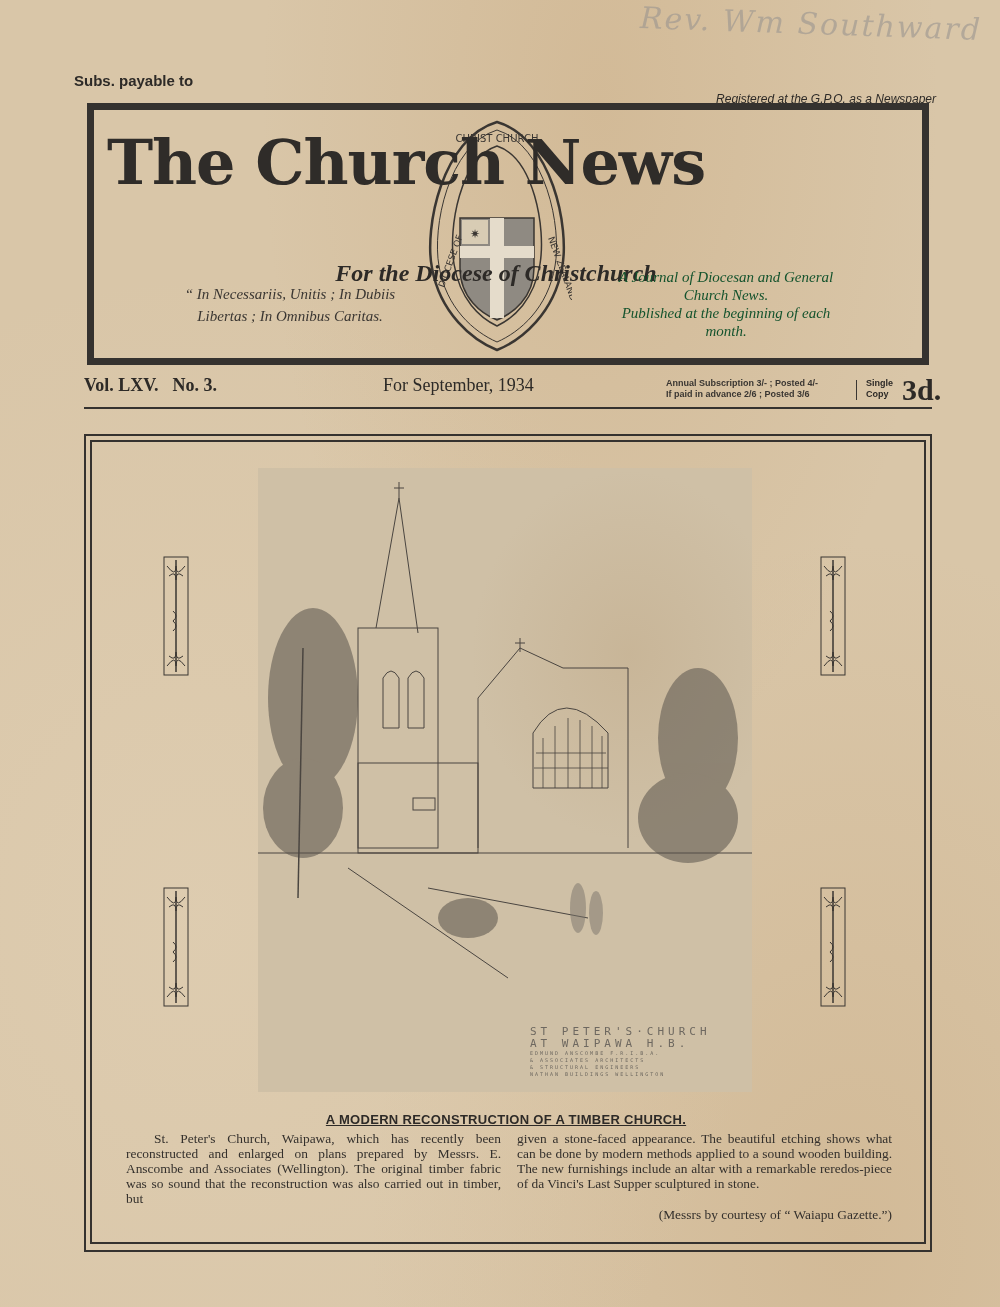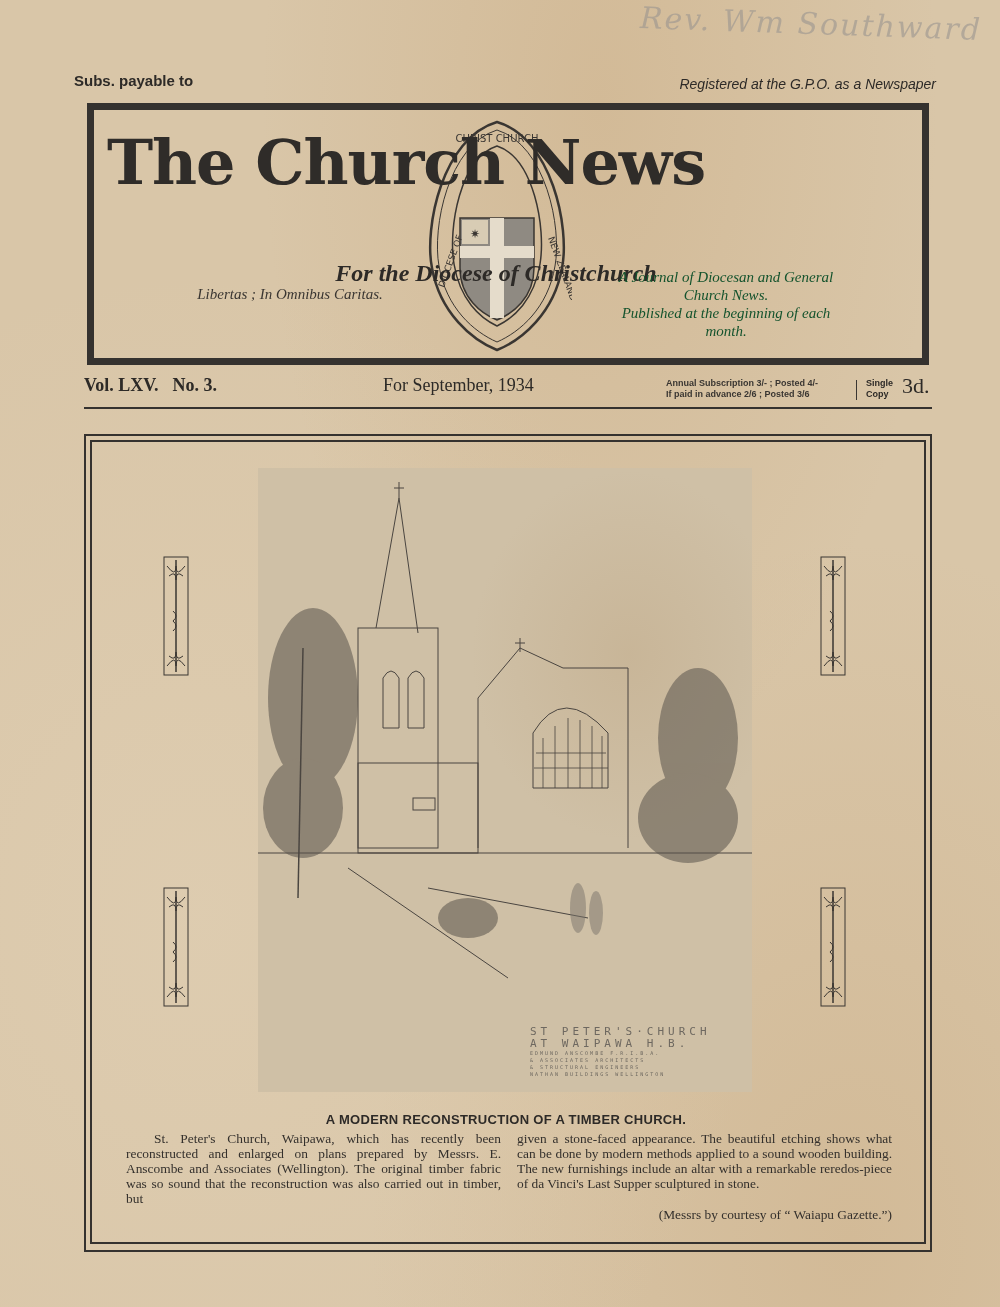--- a/index.html
+++ b/index.html
@@ -13,21 +13,21 @@
     font-family: "Liberation Serif", serif;
     color: #2d2a27;
   }
   .abs { position: absolute; }
   .handwriting {
     left: 640px; top: 6px; font-family: "DejaVu Serif", serif; font-style: italic;
     font-size: 30px; color: #9a9590; opacity: 0.6; letter-spacing: 2px;
     transform: rotate(2deg);
   }
   .subs { left: 74px; top: 72px; font-family: "Liberation Sans", sans-serif; font-weight: bold; font-size: 15px; }
-  .registered { right: 64px; top: 76px; font-family: "Liberation Sans", sans-serif; font-style: italic; font-size: 14px; }
+  .registered { right: 64px; top: 92px; font-family: "Liberation Sans", sans-serif; font-style: italic; font-size: 12px; }
 
   .masthead-box {
     left: 87px; top: 103px; width: 828px; height: 248px;
     border: 7px solid #35322f;
   }
   .seal { left: 422px; top: 118px; width: 150px; height: 234px; }
   .title {
     left: 0; width: 812px; top: 132px; text-align: center;
     font-family: "DejaVu Serif", serif; font-weight: bold; font-size: 62px;
     letter-spacing: -1px; color: #2f2c29; line-height: 1;
@@ -47,21 +47,21 @@
   }
   .vol { left: 84px; top: 375px; font-family: "Liberation Serif", serif; font-weight: bold; font-size: 18px; }
   .vol span { margin-right: 14px; }
   .date { left: 383px; top: 375px; font-weight: normal; font-size: 18px; }
   .subscription {
     left: 666px; top: 378px; font-family: "Liberation Sans", sans-serif; font-weight: bold;
     font-size: 9px; line-height: 11px; color: #3a3632;
   }
   .vdiv { left: 856px; top: 380px; width: 1px; height: 20px; background: #3a3632; }
   .single { left: 866px; top: 378px; font-family: "Liberation Sans", sans-serif; font-weight: bold; font-size: 9px; line-height: 11px; }
-  .price { left: 902px; top: 373px; font-weight: normal; font-size: 22px; }
+  .price { left: 902px; top: 373px; font-weight: bold; font-size: 30px; }
   .rule { left: 84px; top: 407px; width: 848px; height: 2px; background: #35322f; }
 
   .frame-outer {
     left: 84px; top: 434px; width: 844px; height: 814px;
     border: 2px solid #35322f;
   }
   .frame-inner {
     left: 90px; top: 440px; width: 832px; height: 800px;
     border: 2px solid #35322f;
   }
@@ -72,21 +72,21 @@
     background-image: radial-gradient(ellipse at 75% 30%, rgba(180,150,110,0.25), transparent 30%);
   }
   .etch-caption {
     left: 530px; top: 1026px; width: 220px; font-family: "DejaVu Sans Mono", monospace;
     color: #6e6860; font-size: 11px; letter-spacing: 4px; line-height: 12px;
   }
   .etch-caption .small { font-size: 5px; letter-spacing: 2px; line-height: 7px; }
 
   .headline {
     left: 90px; width: 832px; top: 1112px; text-align: center;
-    font-family: "Liberation Sans", sans-serif; font-weight: bold; font-size: 13px; letter-spacing: 0.3px;
+    font-family: "Liberation Sans", sans-serif; font-weight: bold; font-size: 13px; letter-spacing: 0.3px; text-decoration: underline;
   }
   .col {
     top: 1131px; width: 375px; font-family: "Liberation Serif", serif; font-size: 13.4px;
     line-height: 15px; text-align: justify; color: #34302c;
   }
   .col1 { left: 126px; text-indent: 28px; }
   .col2 { left: 517px; }
   .credit { right: 108px; top: 1207px; font-size: 13.4px; color: #34302c; }
 </style>
 </head>
@@ -110,20 +110,21 @@
   <text x="53" y="120" font-size="12" text-anchor="middle" fill="#3a3632" font-family="DejaVu Sans, sans-serif">✷</text>
   <text x="75" y="24" font-size="10" text-anchor="middle" fill="#3a3632" font-family="DejaVu Sans, sans-serif">CHRIST CHURCH</text>
   <text x="22" y="170" font-size="9" fill="#3a3632" font-family="DejaVu Sans, sans-serif" transform="rotate(-70 22 170)">DIOCESE OF</text>
   <text x="126" y="120" font-size="9" fill="#3a3632" font-family="DejaVu Sans, sans-serif" transform="rotate(70 126 120)">NEW ZEALAND</text>
 </svg>
 
 <div class="abs title">The Church News</div>
 <div class="abs subtitle">For the Diocese of Christchurch</div>
 
 <div class="abs motto">
+  <div>“ In Necessariis, Unitis ;  In Dubiis</div>
   <div>Libertas ;  In Omnibus Caritas.</div>
 </div>
 
 <div class="abs journal">
   <div>A Journal of Diocesan and General</div>
   <div>Church News.</div>
   <div>Published at the beginning of each</div>
   <div>month.</div>
 </div>
 

